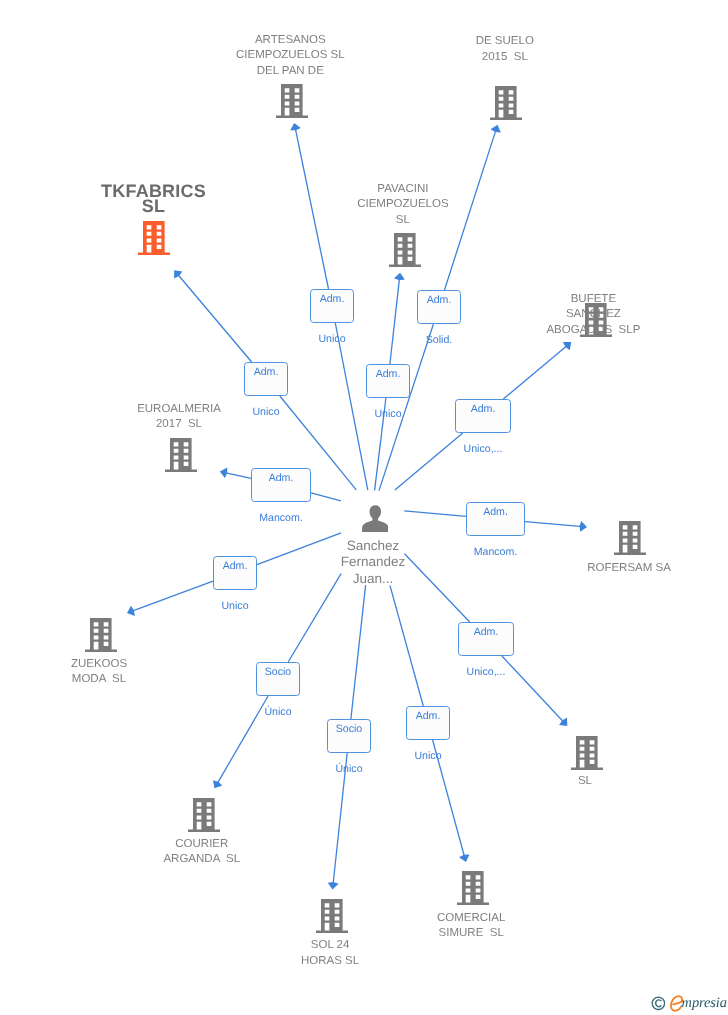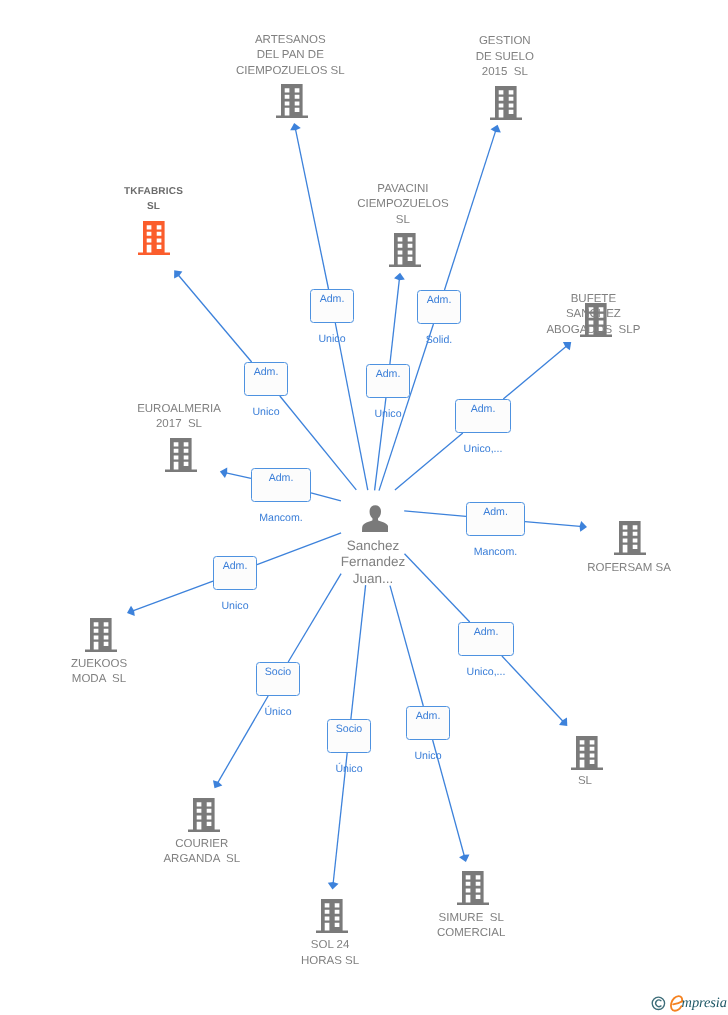--- a/index.html
+++ b/index.html
@@ -6,21 +6,21 @@
   html,body{margin:0;padding:0;background:#ffffff;}
   body{width:728px;height:1015px;overflow:hidden;
        font-family:"Liberation Sans",sans-serif;
        -webkit-font-smoothing:antialiased;
        text-rendering:geometricPrecision;}
   #canvas{position:relative;width:728px;height:1015px;background:#ffffff;overflow:hidden;}
   svg#edges{position:absolute;left:0;top:0;width:728px;height:1015px;}
   .node-label{position:absolute;text-align:center;color:#808080;
        font-size:11.5px;line-height:15.3px;white-space:pre;
        will-change:opacity;}
-  .node-label.hl{color:#6b6b6b;font-weight:bold;font-size:10px;letter-spacing:0.2px;}
+  .node-label.hl{color:#6b6b6b;font-weight:bold;font-size:18px;letter-spacing:0.2px;}
   .node-label.center{font-size:13.5px;line-height:16.3px;color:#808080;}
   .node-icon{position:absolute;line-height:0;}
   .elabel{position:absolute;box-sizing:border-box;
        border:1.3px solid #4e92e0;border-radius:3.5px;background:#fcfcfc;
        color:#3a7ed8;font-size:10.6px;line-height:15.2px;text-align:center;
        display:flex;flex-direction:column;align-items:center;justify-content:center;
        white-space:pre;will-change:opacity;}
   .elabel > span{position:relative;top:1.5px;}
   .elabel span{display:block;margin-top:24px;}
   #logo{position:absolute;left:651px;top:991px;line-height:0;}
@@ -88,25 +88,25 @@
       <g>
         <line x1="390" y1="585.6" x2="423.29839883551676" y2="706" stroke="#3d82db" stroke-width="1.3"></line>
         <line x1="432.638588912887" y1="740" x2="464.8470602268384" y2="858.0410729685449" stroke="#3d82db" stroke-width="1.3"></line>
         <polygon points="465.9,861.9 459.03206836480615,857.2436586192264 463.925737925322,854.6645118160218 469.45117134973475,854.4007212316901" fill="#3d82db"></polygon>
       </g>
     </svg>
   <div id="nodes">
       <div class="node-icon" style="left: 276px; top: 83.6px; position: absolute;"><svg width="32" height="34" viewBox="0 0 32 34">
           <path d="M5 0H26.6V31.5H5ZM0 31.5H32V34H0ZM8.7 4.3H13.4V8.4H8.7ZM18.7 4.3H23.4V8.4H18.7ZM8.7 10.7H13.4V14.8H8.7ZM18.7 10.7H23.4V14.8H18.7ZM8.7 17.4H13.4V21.5H8.7ZM18.7 17.4H23.4V21.5H18.7ZM8.7 23.8H13.4V31.5H8.7ZM18.7 23.8H23.4V27.9H18.7Z" fill="#7a7a7a" fill-rule="evenodd"></path>
         </svg></div>
-      <div class="node-label" style="left: 180.3px; top: 33.2px; width: 220px;"><div>ARTESANOS</div><div>DEL PAN DE</div><div>CIEMPOZUELOS SL</div></div>
+      <div class="node-label" style="left: 180.3px; top: 33.2px; width: 220px;"><div>ARTESANOS</div><div>CIEMPOZUELOS SL</div><div>DEL PAN DE</div></div>
       <div class="node-icon" style="left: 490.4px; top: 85.8px; position: absolute;"><svg width="32" height="34" viewBox="0 0 32 34">
           <path d="M5 0H26.6V31.5H5ZM0 31.5H32V34H0ZM8.7 4.3H13.4V8.4H8.7ZM18.7 4.3H23.4V8.4H18.7ZM8.7 10.7H13.4V14.8H8.7ZM18.7 10.7H23.4V14.8H18.7ZM8.7 17.4H13.4V21.5H8.7ZM18.7 17.4H23.4V21.5H18.7ZM8.7 23.8H13.4V31.5H8.7ZM18.7 23.8H23.4V27.9H18.7Z" fill="#7a7a7a" fill-rule="evenodd"></path>
         </svg></div>
-      <div class="node-label" style="left: 394.8px; top: 34.4px; width: 220px;"><div>GESTION</div><div>DE SUELO</div><div>2015  SL</div></div>
+      <div class="node-label" style="left: 394.8px; top: 34.4px; width: 220px;"><div>DE SUELO</div><div>2015  SL</div></div>
       <div class="node-icon" style="left: 138px; top: 221px; position: absolute;"><svg width="32" height="34" viewBox="0 0 32 34">
           <path d="M5 0H26.6V31.5H5ZM0 31.5H32V34H0ZM8.7 4.3H13.4V8.4H8.7ZM18.7 4.3H23.4V8.4H18.7ZM8.7 10.7H13.4V14.8H8.7ZM18.7 10.7H23.4V14.8H18.7ZM8.7 17.4H13.4V21.5H8.7ZM18.7 17.4H23.4V21.5H18.7ZM8.7 23.8H13.4V31.5H8.7ZM18.7 23.8H23.4V27.9H18.7Z" fill="#fb5d2c" fill-rule="evenodd"></path>
         </svg></div>
       <div class="node-label hl" style="left: 43.5px; top: 183.5px; width: 220px;"><div>TKFABRICS</div><div>SL</div></div>
       <div class="node-icon" style="left: 388.6px; top: 232.9px; position: absolute;"><svg width="32" height="34" viewBox="0 0 32 34">
           <path d="M5 0H26.6V31.5H5ZM0 31.5H32V34H0ZM8.7 4.3H13.4V8.4H8.7ZM18.7 4.3H23.4V8.4H18.7ZM8.7 10.7H13.4V14.8H8.7ZM18.7 10.7H23.4V14.8H18.7ZM8.7 17.4H13.4V21.5H8.7ZM18.7 17.4H23.4V21.5H18.7ZM8.7 23.8H13.4V31.5H8.7ZM18.7 23.8H23.4V27.9H18.7Z" fill="#7a7a7a" fill-rule="evenodd"></path>
         </svg></div>
       <div class="node-label" style="left: 292.9px; top: 182px; width: 220px;"><div>PAVACINI</div><div>CIEMPOZUELOS</div><div>SL</div></div>
       <div class="node-icon" style="left: 579.5px; top: 303px; position: absolute;"><svg width="32" height="34" viewBox="0 0 32 34">
           <path d="M5 0H26.6V31.5H5ZM0 31.5H32V34H0ZM8.7 4.3H13.4V8.4H8.7ZM18.7 4.3H23.4V8.4H18.7ZM8.7 10.7H13.4V14.8H8.7ZM18.7 10.7H23.4V14.8H18.7ZM8.7 17.4H13.4V21.5H8.7ZM18.7 17.4H23.4V21.5H18.7ZM8.7 23.8H13.4V31.5H8.7ZM18.7 23.8H23.4V27.9H18.7Z" fill="#7a7a7a" fill-rule="evenodd"></path>
@@ -128,21 +128,21 @@
           <path d="M5 0H26.6V31.5H5ZM0 31.5H32V34H0ZM8.7 4.3H13.4V8.4H8.7ZM18.7 4.3H23.4V8.4H18.7ZM8.7 10.7H13.4V14.8H8.7ZM18.7 10.7H23.4V14.8H18.7ZM8.7 17.4H13.4V21.5H8.7ZM18.7 17.4H23.4V21.5H18.7ZM8.7 23.8H13.4V31.5H8.7ZM18.7 23.8H23.4V27.9H18.7Z" fill="#7a7a7a" fill-rule="evenodd"></path>
         </svg></div>
       <div class="node-label" style="left: 475px; top: 774.3px; width: 220px;"><div>SL</div></div>
       <div class="node-icon" style="left: 187.5px; top: 798px; position: absolute;"><svg width="32" height="34" viewBox="0 0 32 34">
           <path d="M5 0H26.6V31.5H5ZM0 31.5H32V34H0ZM8.7 4.3H13.4V8.4H8.7ZM18.7 4.3H23.4V8.4H18.7ZM8.7 10.7H13.4V14.8H8.7ZM18.7 10.7H23.4V14.8H18.7ZM8.7 17.4H13.4V21.5H8.7ZM18.7 17.4H23.4V21.5H18.7ZM8.7 23.8H13.4V31.5H8.7ZM18.7 23.8H23.4V27.9H18.7Z" fill="#7a7a7a" fill-rule="evenodd"></path>
         </svg></div>
       <div class="node-label" style="left: 91.8px; top: 837.2px; width: 220px;"><div>COURIER</div><div>ARGANDA  SL</div></div>
       <div class="node-icon" style="left: 456.5px; top: 871px; position: absolute;"><svg width="32" height="34" viewBox="0 0 32 34">
           <path d="M5 0H26.6V31.5H5ZM0 31.5H32V34H0ZM8.7 4.3H13.4V8.4H8.7ZM18.7 4.3H23.4V8.4H18.7ZM8.7 10.7H13.4V14.8H8.7ZM18.7 10.7H23.4V14.8H18.7ZM8.7 17.4H13.4V21.5H8.7ZM18.7 17.4H23.4V21.5H18.7ZM8.7 23.8H13.4V31.5H8.7ZM18.7 23.8H23.4V27.9H18.7Z" fill="#7a7a7a" fill-rule="evenodd"></path>
         </svg></div>
-      <div class="node-label" style="left: 361.2px; top: 911px; width: 220px;"><div>SIMURE  SL</div><div>COMERCIAL</div></div>
+      <div class="node-label" style="left: 361.2px; top: 911px; width: 220px;"><div>COMERCIAL</div><div>SIMURE  SL</div></div>
       <div class="node-icon" style="left: 315.5px; top: 899px; position: absolute;"><svg width="32" height="34" viewBox="0 0 32 34">
           <path d="M5 0H26.6V31.5H5ZM0 31.5H32V34H0ZM8.7 4.3H13.4V8.4H8.7ZM18.7 4.3H23.4V8.4H18.7ZM8.7 10.7H13.4V14.8H8.7ZM18.7 10.7H23.4V14.8H18.7ZM8.7 17.4H13.4V21.5H8.7ZM18.7 17.4H23.4V21.5H18.7ZM8.7 23.8H13.4V31.5H8.7ZM18.7 23.8H23.4V27.9H18.7Z" fill="#7a7a7a" fill-rule="evenodd"></path>
         </svg></div>
       <div class="node-label" style="left: 220.1px; top: 938.3px; width: 220px;"><div>SOL 24</div><div>HORAS SL</div></div>
       <div class="node-icon" style="position: absolute; left: 361.75px; top: 504.7px;"><svg width="26.5" height="27.4" viewBox="0 0 26.5 27.4">
           <path d="M13.25 0.3C9.9 0.3 7.55 2.95 7.55 6.3c0 2.1 0.42 3.9 1.32 5.08c0.72 0.95 1.62 1.45 1.62 2.2v1.1c0 0.72 -0.4 1.0 -1.5 1.32C5.6 17.0 2.9 18.1 1.5 19.5C0.45 20.55 0.15 21.9 0.08 23.7L0 27.4h26.5l-0.08 -3.7c-0.07 -1.8 -0.37 -3.15 -1.42 -4.2c-1.4 -1.4 -4.1 -2.5 -7.49 -3.5c-1.1 -0.32 -1.5 -0.6 -1.5 -1.32v-1.1c0 -0.75 0.9 -1.25 1.62 -2.2C18.58 10.2 19.0 8.4 19.0 6.3C19.0 2.95 16.6 0.3 13.25 0.3Z" fill="#7a7a7a"></path>
         </svg></div>
       <div class="node-label center" style="left: 263px; top: 538px; width: 220px;"><div>Sanchez</div><div>Fernandez</div><div>Juan...</div></div>
     </div>
   <div id="labels">

